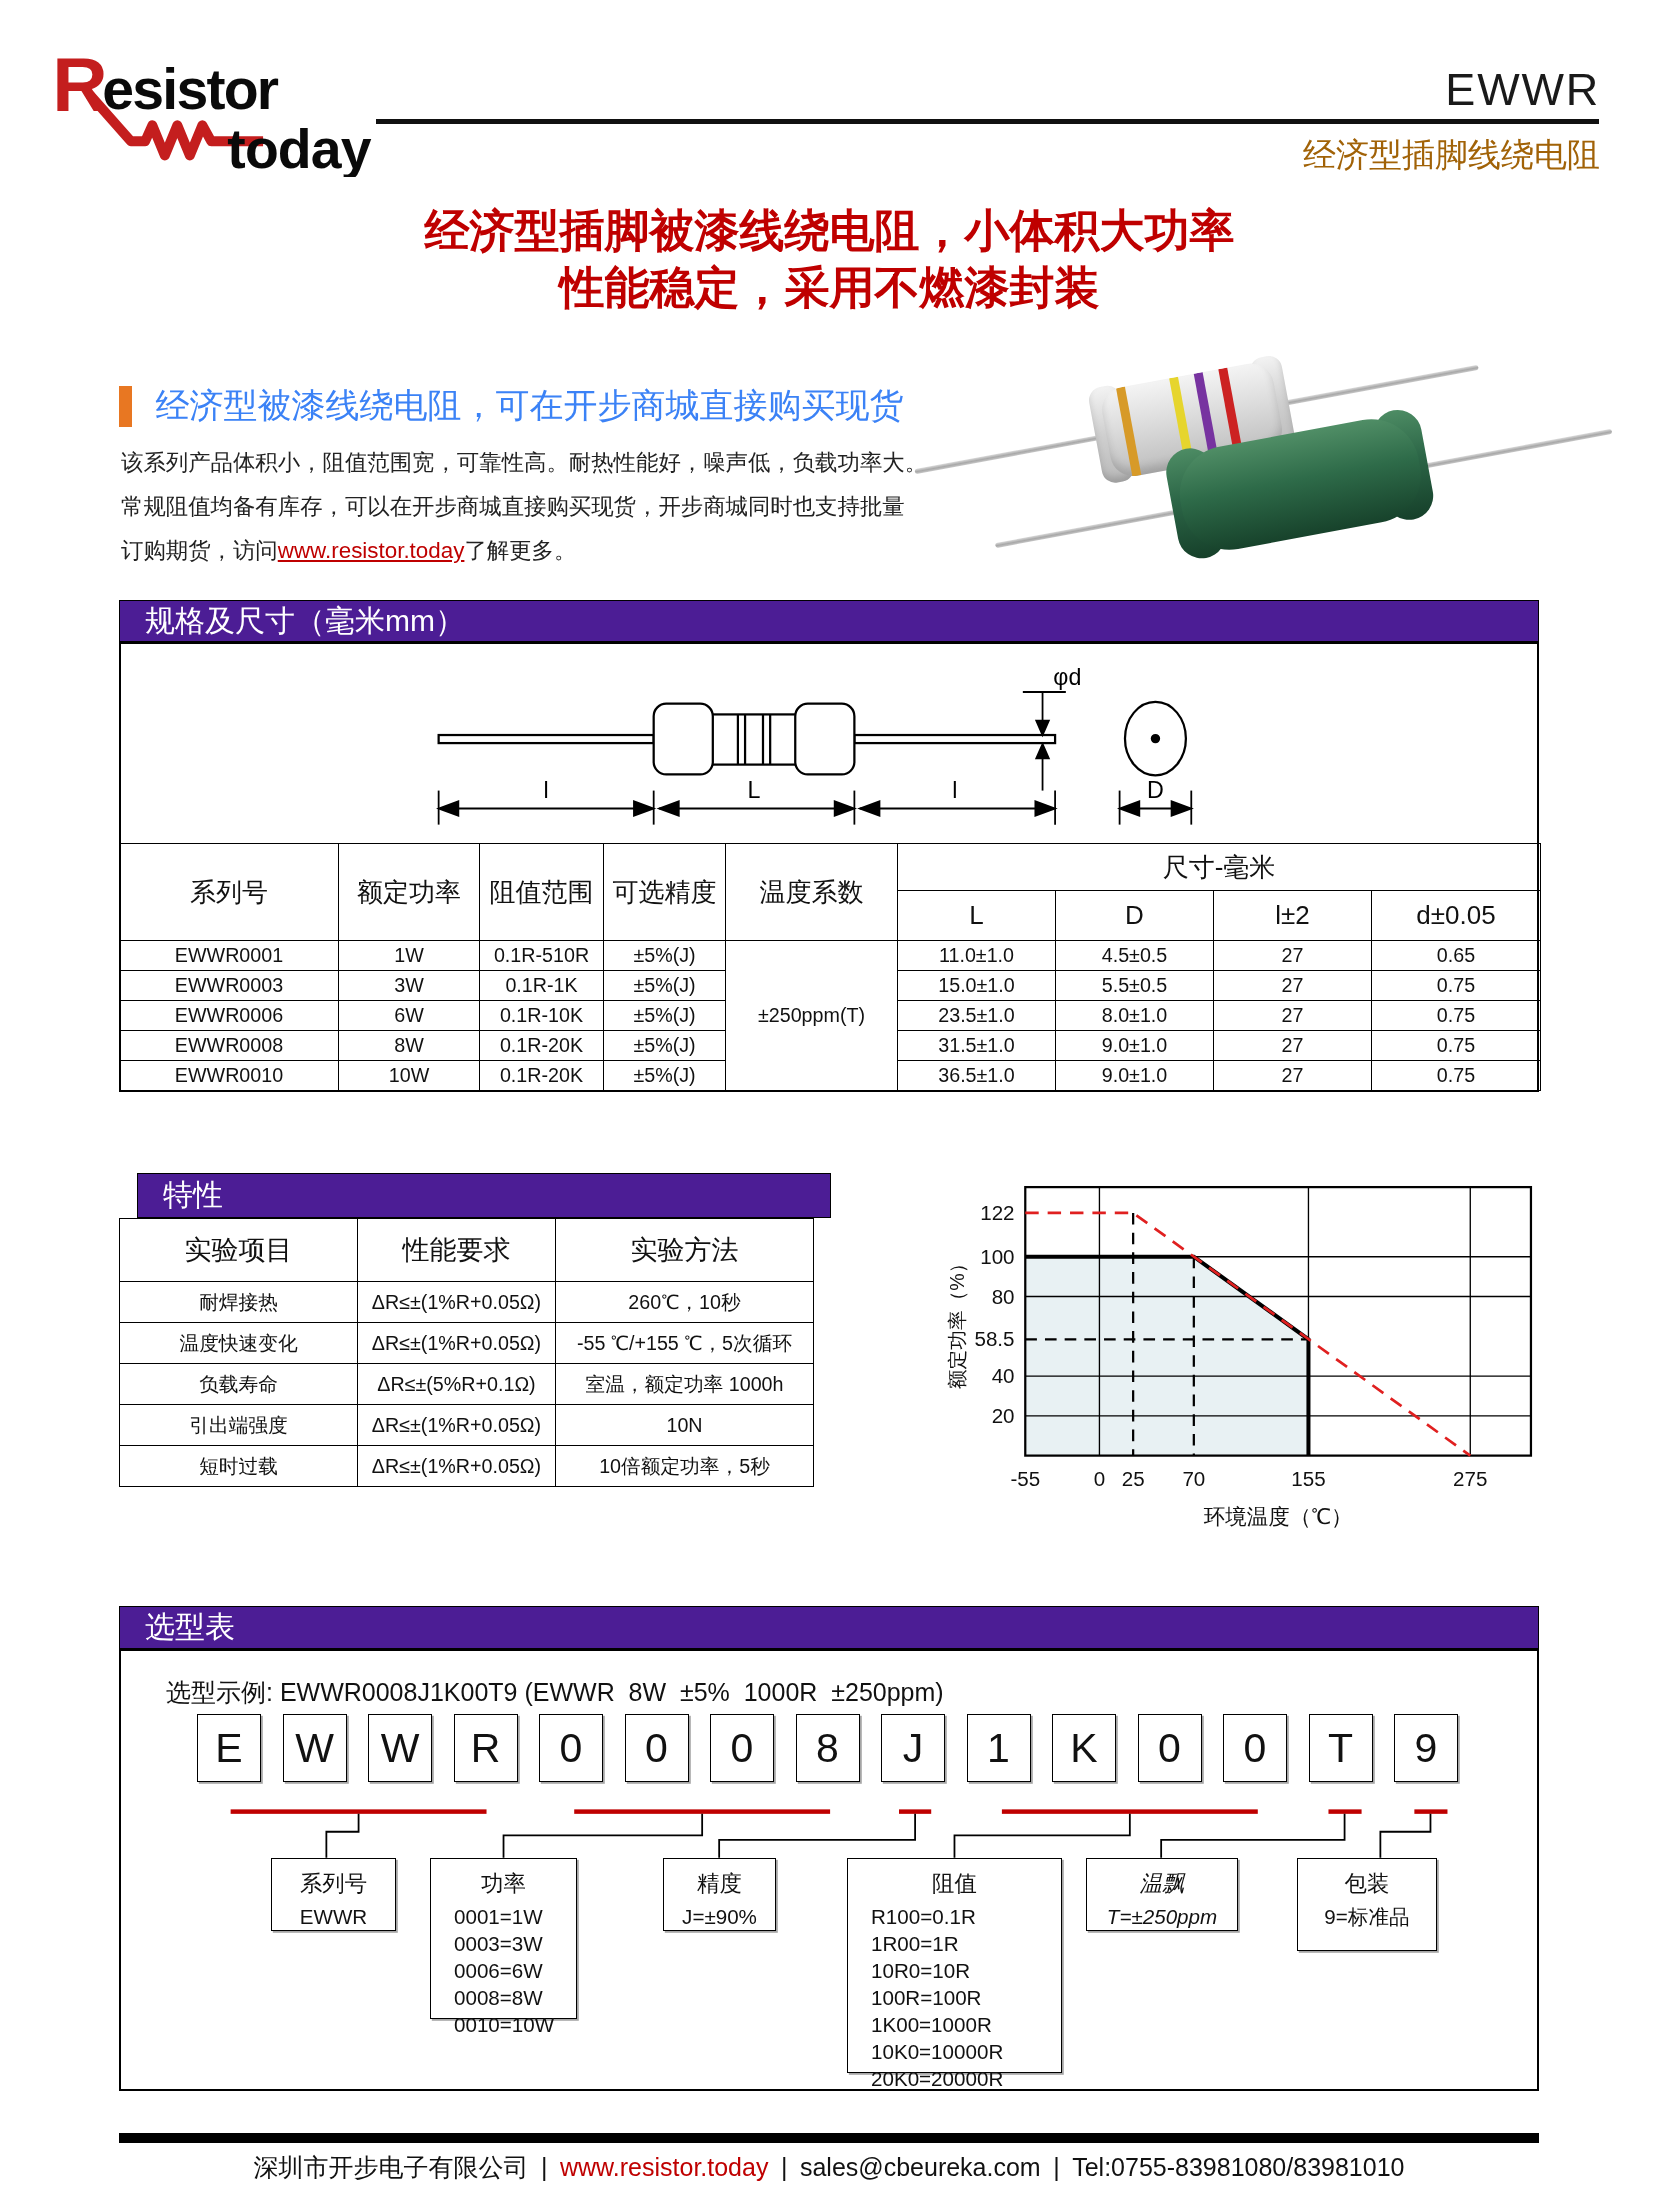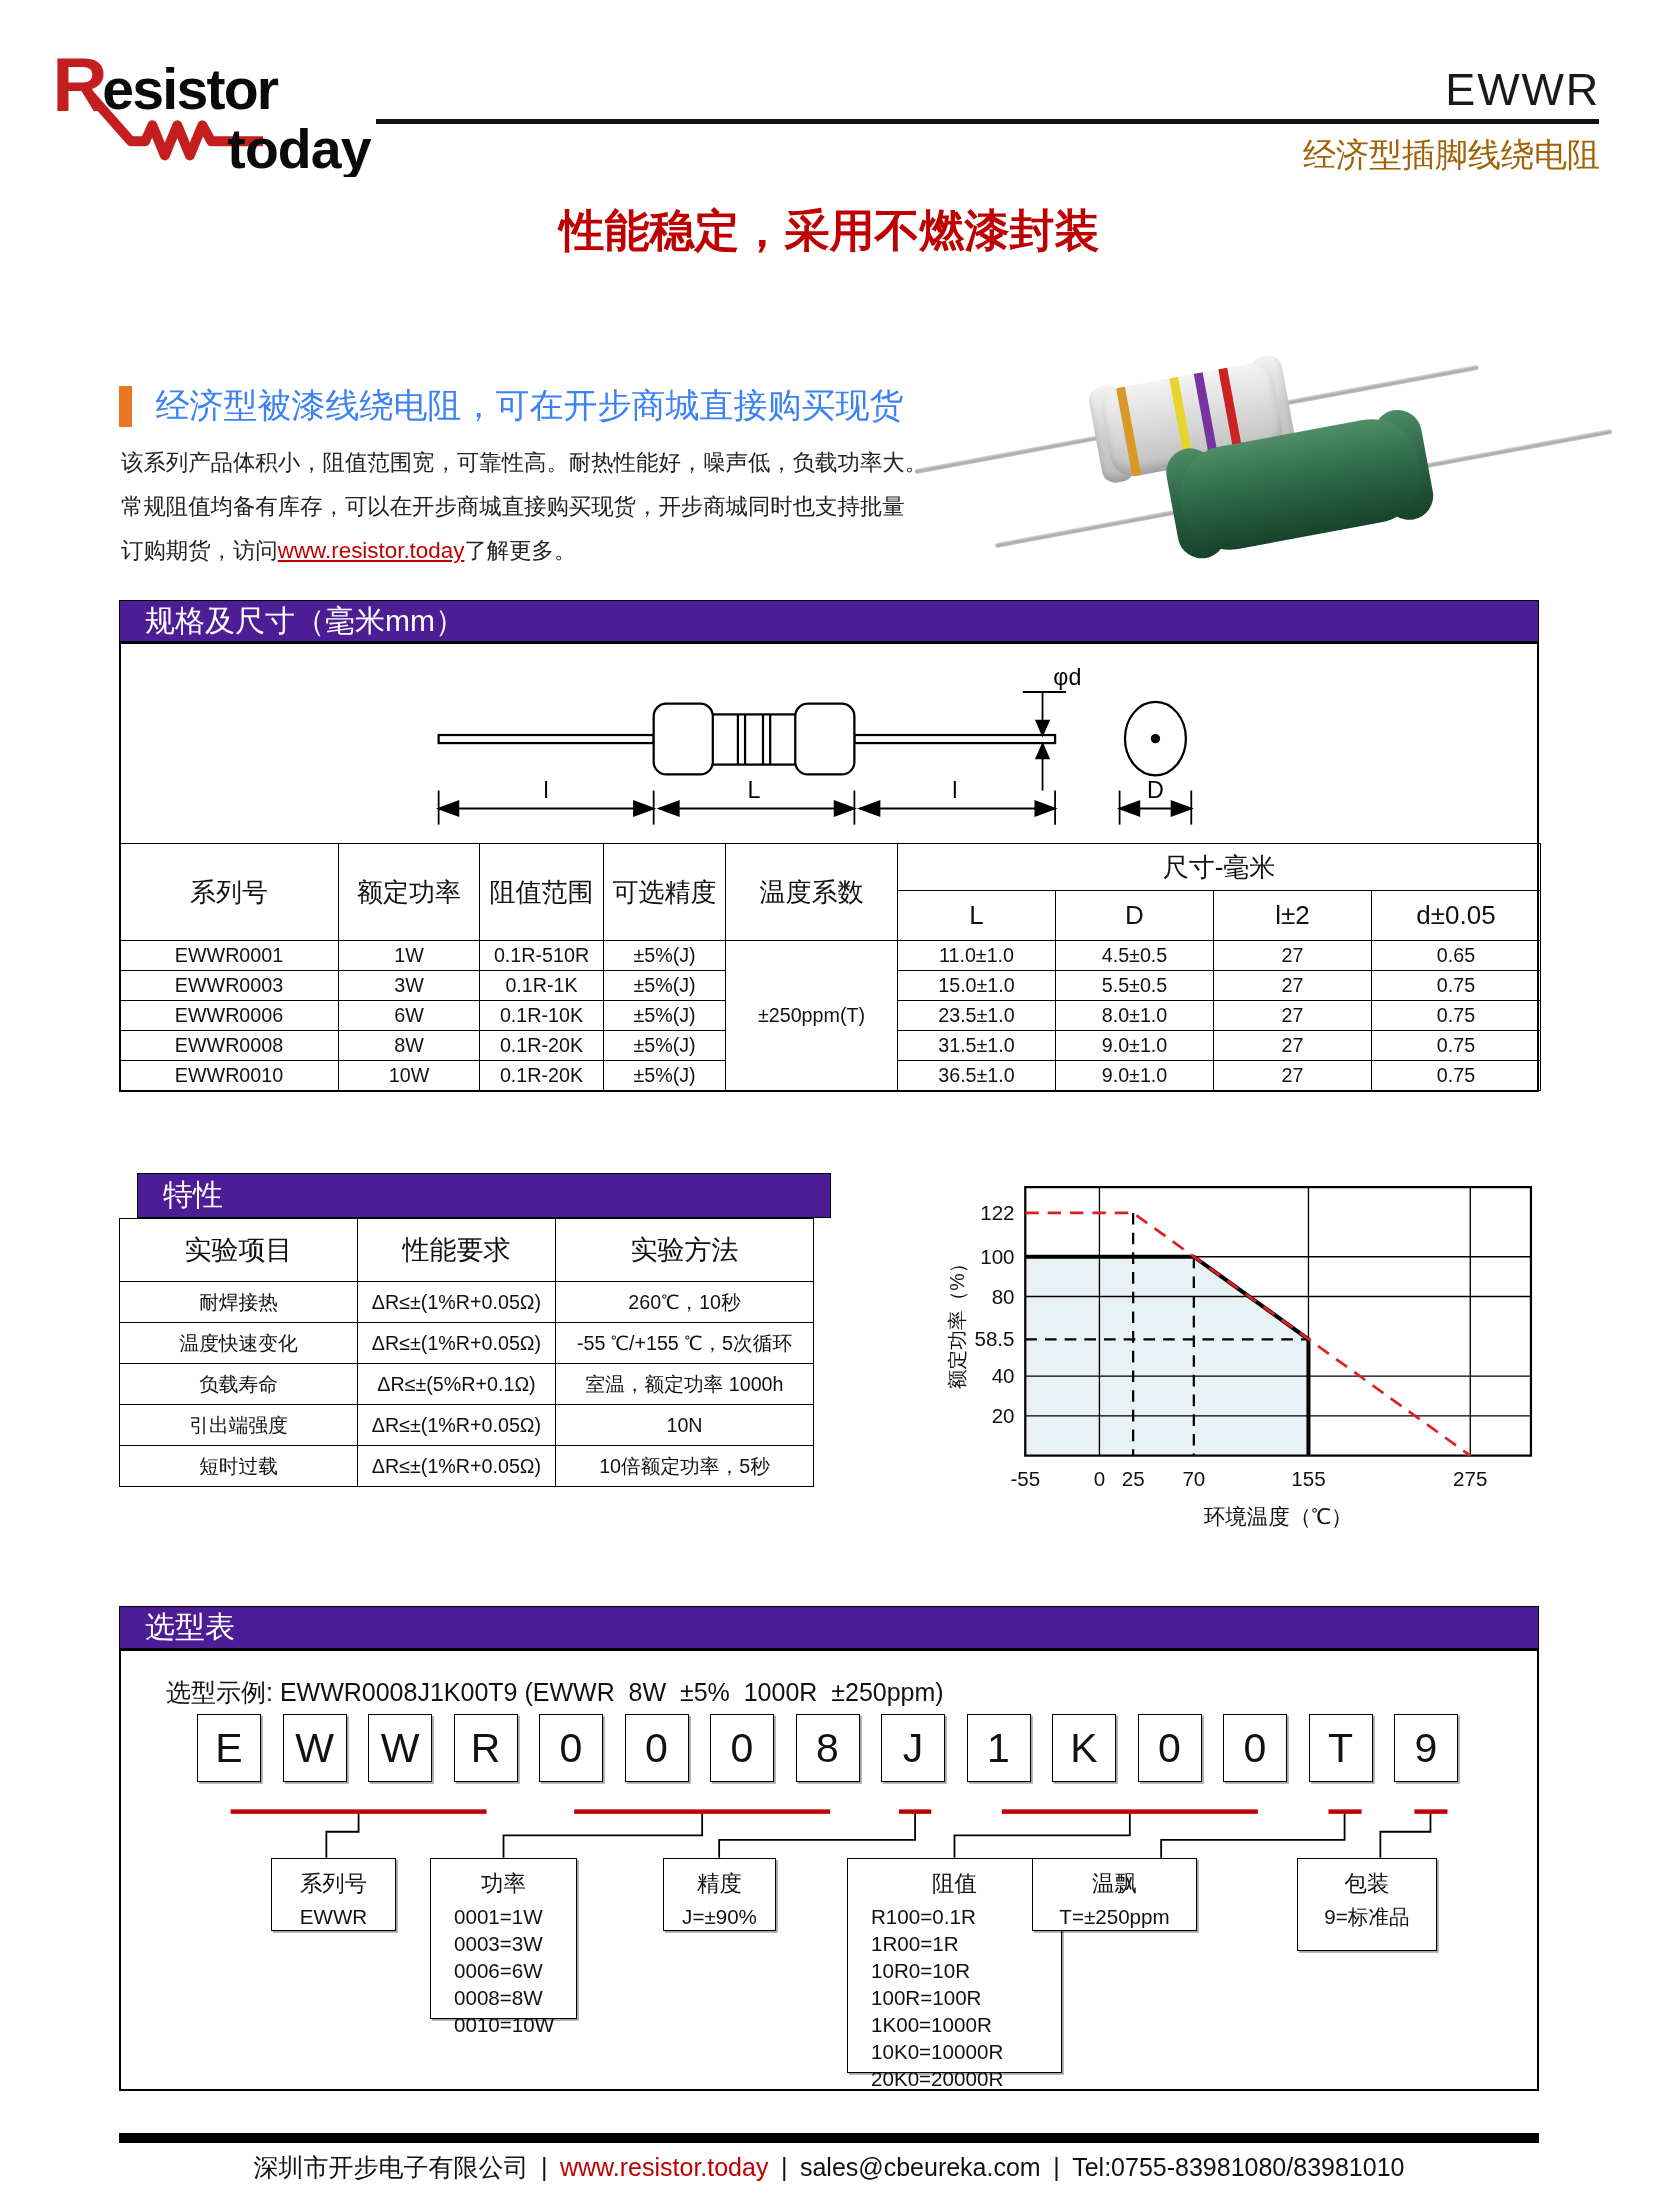--- a/index.html
+++ b/index.html
@@ -95,20 +95,21 @@
     <text x="0" y="76" font-size="86" font-weight="bold" fill="#c41e1e">R</text>
     <text x="56" y="74" font-size="64" font-weight="bold" fill="#0a0a0a" letter-spacing="-2">esistor</text>
     <text x="196" y="140" font-size="62" font-weight="bold" fill="#0a0a0a" letter-spacing="-1">today</text>
   </svg>
 
   <div class="abs" id="header-rule"></div>
   <div class="abs" id="product-code">EWWR</div>
   <div class="abs" id="product-subtitle">经济型插脚线绕电阻</div>
 
   <div class="abs" id="hero-title">
+    <div>经济型插脚被漆线绕电阻，小体积大功率</div>
     <div>性能稳定，采用不燃漆封装</div>
   </div>
 
   <div class="abs" id="section-heading-wrap">
     <div id="section-heading-bar"></div>
     <div id="section-heading">经济型被漆线绕电阻，可在开步商城直接购买现货</div>
   </div>
 
   <div class="abs" id="intro">
     <div>该系列产品体积小，阻值范围宽，可靠性高。耐热性能好，噪声低，负载功率大。</div>
@@ -428,21 +429,21 @@
         <div>R100=0.1R</div>
         <div>1R00=1R</div>
         <div>10R0=10R</div>
         <div>100R=100R</div>
         <div>1K00=1000R</div>
         <div>10K0=10000R</div>
         <div>20K0=20000R</div>
       </div>
     </div>
 
-    <div class="legend-box" style="left:911px; width:165px; height:73px;">
+    <div class="legend-box" style="left:965px; width:152px; height:73px;font-style:italic;">
       <div class="legend-title">温飘</div>
       <div class="legend-items centered">
           <div>T=±250ppm</div>
         </div>
     </div>
 
     <div class="legend-box" style="left:1152px; width:140px; height:93px;margin-left:24px;">
       <div class="legend-title">包装</div>
       <div class="legend-items centered">
           <div>9=标准品</div>

